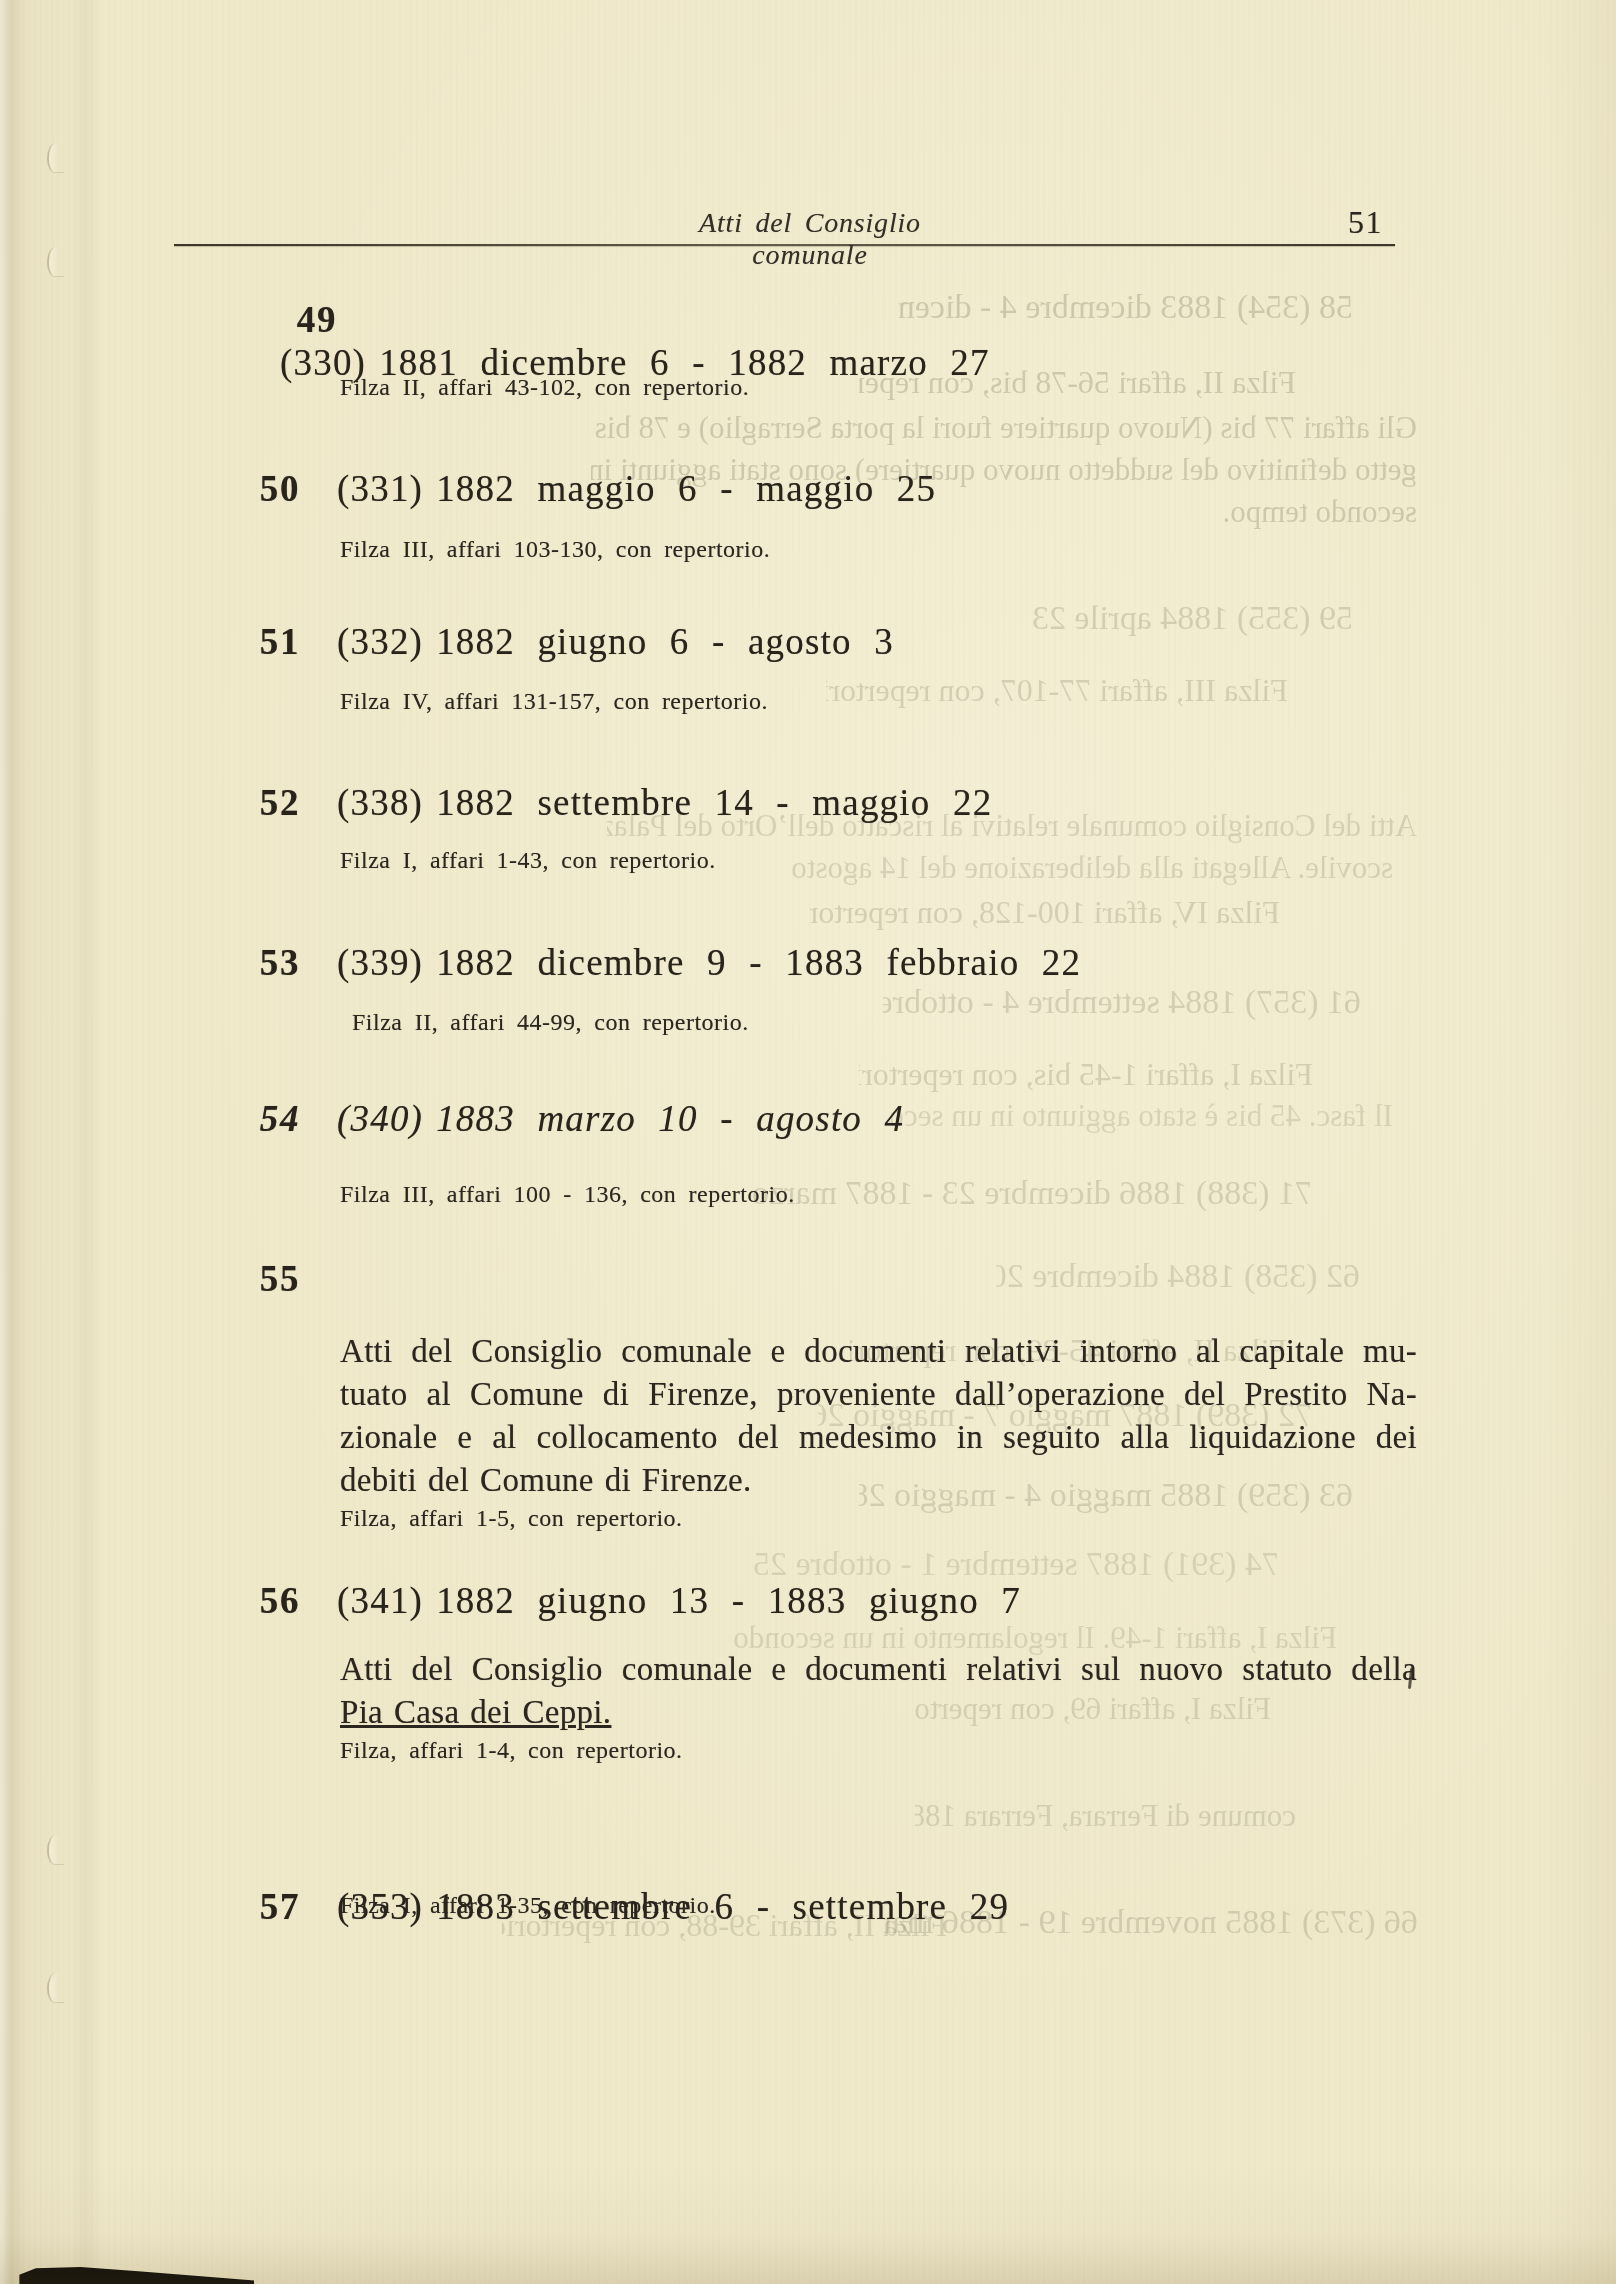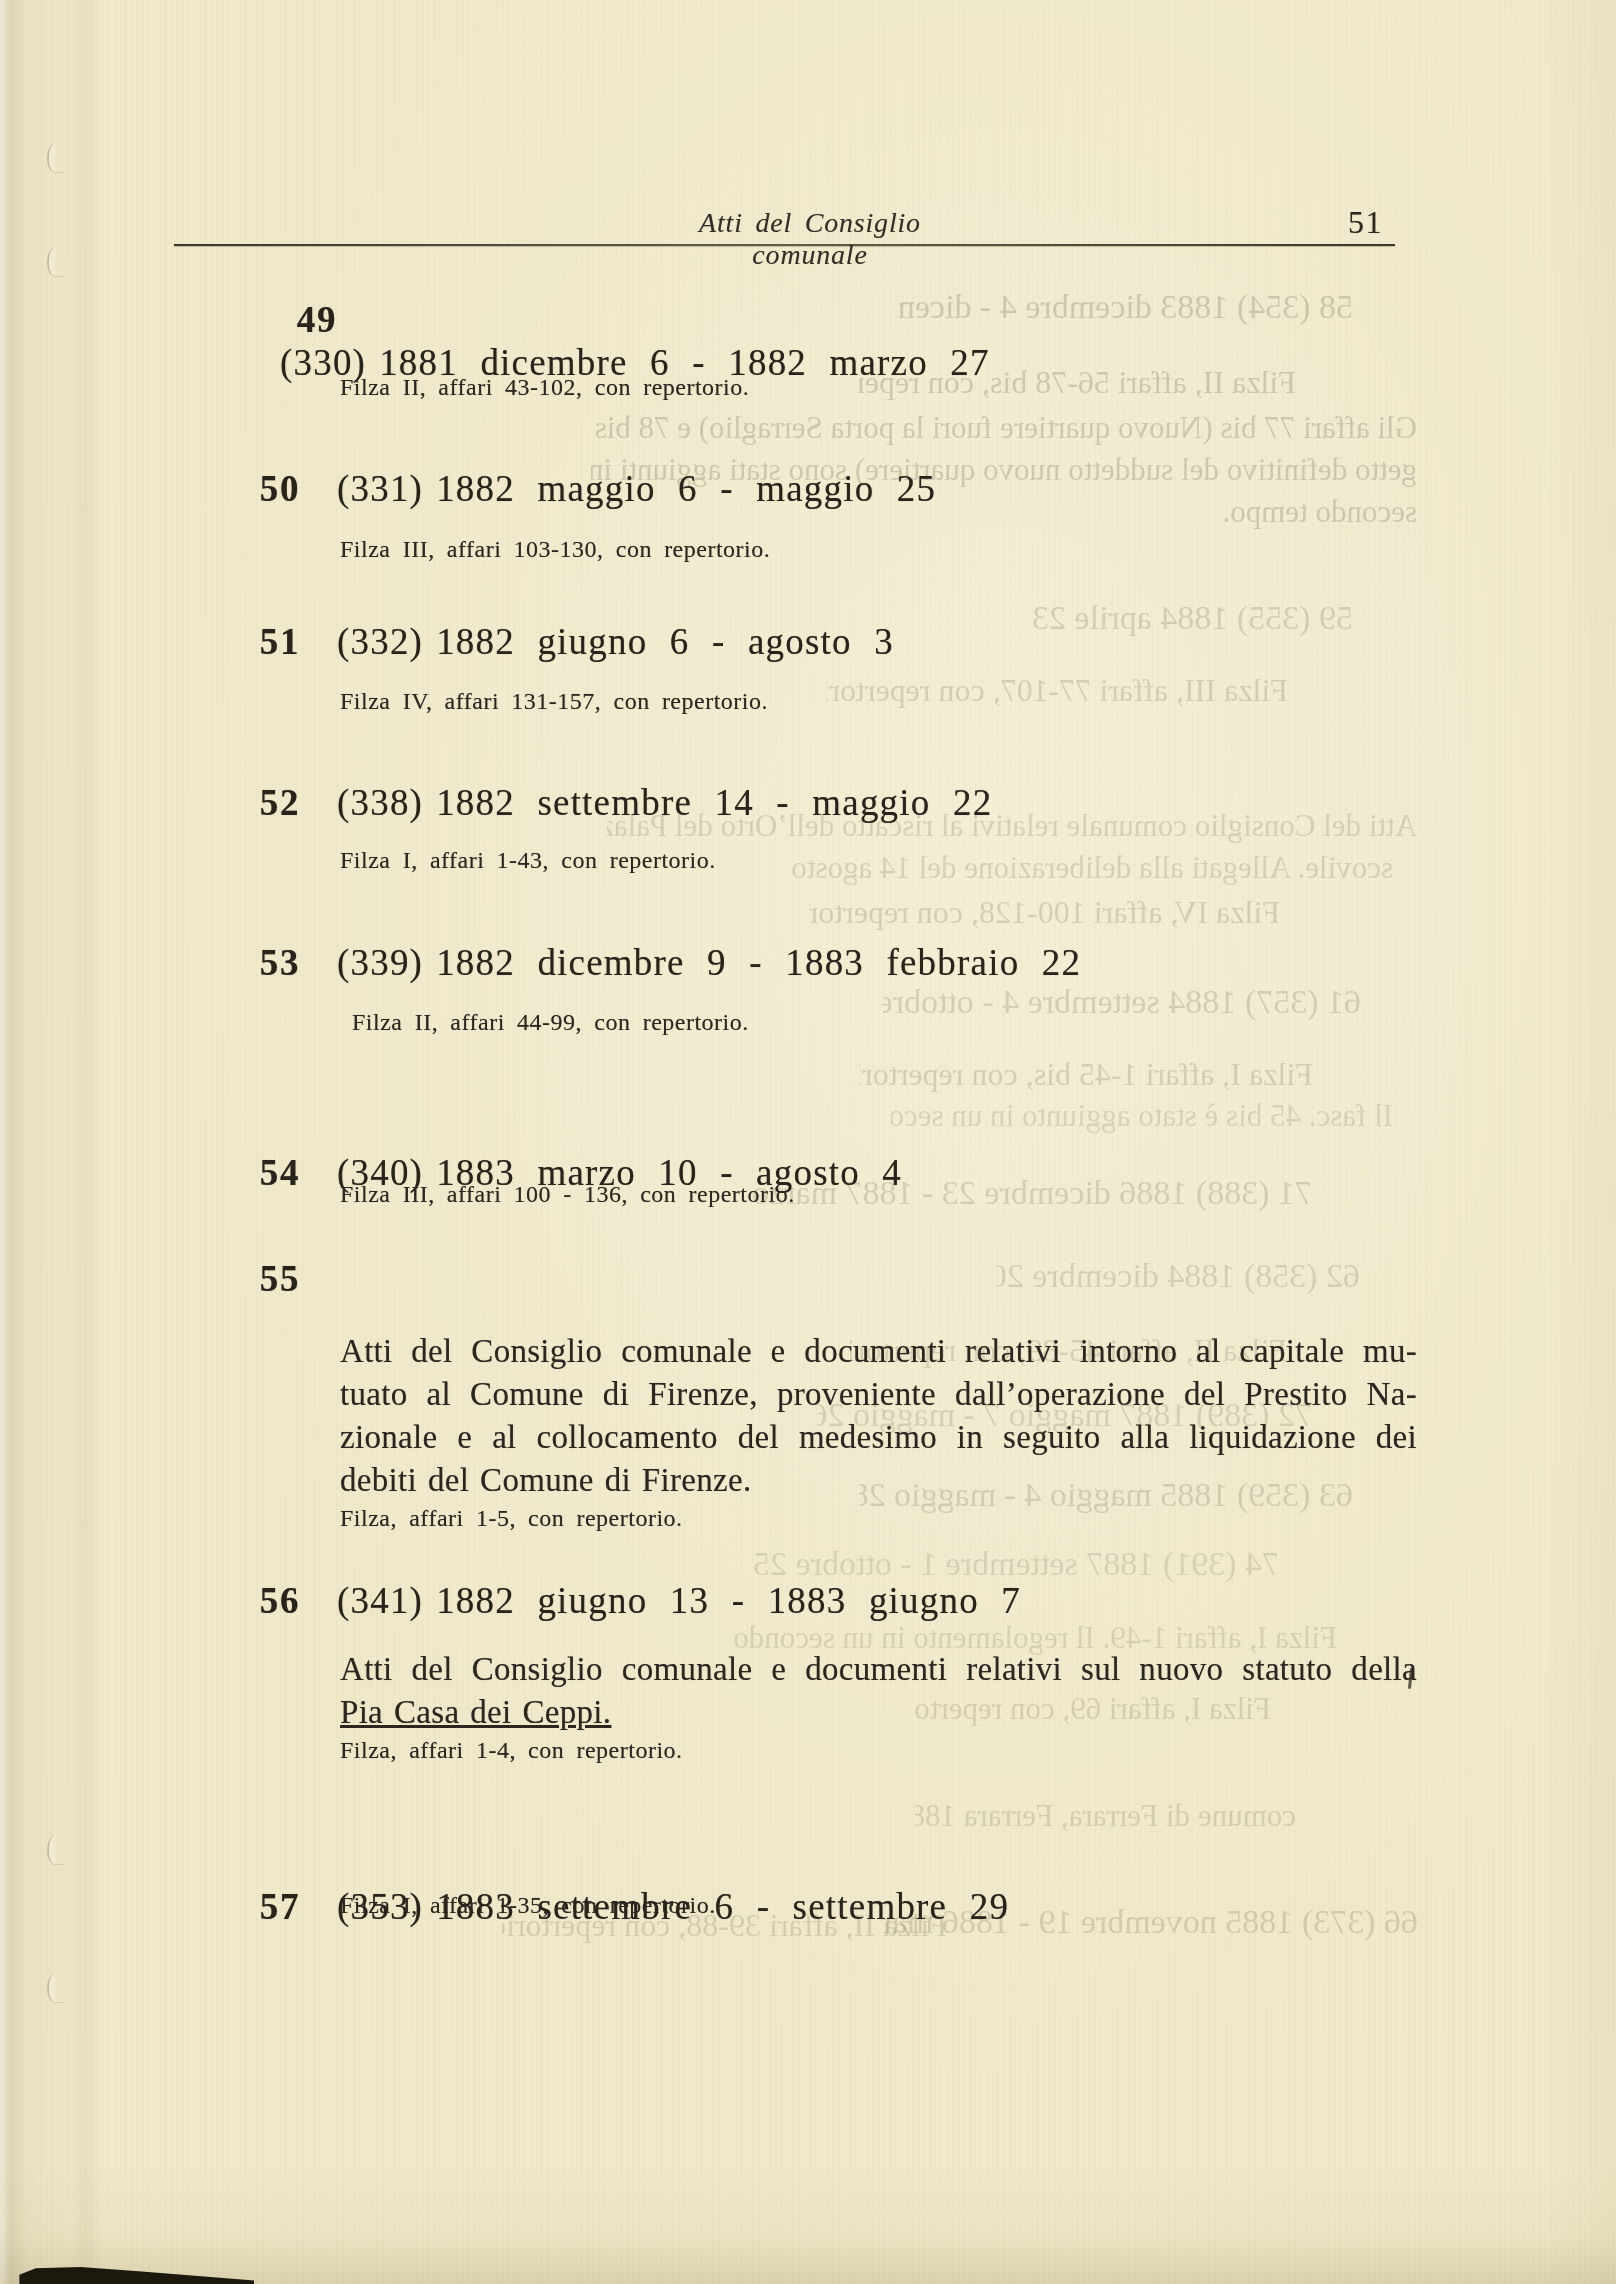--- a/index.html
+++ b/index.html
@@ -164,21 +164,21 @@
   <section class="entry">
     <div class="entry-head" style="top: 941px;">
       <span class="entry-no">53</span>
       <span class="entry-heading"><span class="catalog">(339)</span><span class="dates">1882 dicembre 9 - 1883 febbraio 22</span></span>
     </div>
     <div class="entry-body"></div>
     <div class="entry-filza" style="top: 1009px; margin-left: 12px;">Filza II, affari 44-99, con repertorio.</div>
   </section>
 
   <section class="entry">
-    <div class="entry-head" style="top: 1151px;">
+    <div class="entry-head" style="top: 1097px; font-style: italic;">
       <span class="entry-no">54</span>
       <span class="entry-heading"><span class="catalog">(340)</span><span class="dates">1883 marzo 10 - agosto 4</span></span>
     </div>
     <div class="entry-body"></div>
     <div class="entry-filza" style="top: 1165px; margin-top: 16px;">Filza III, affari 100 - 136, con repertorio.</div>
   </section>
 
   <section class="entry">
     <div class="entry-head" style="top: 1257px;">
       <span class="entry-no">55</span>

